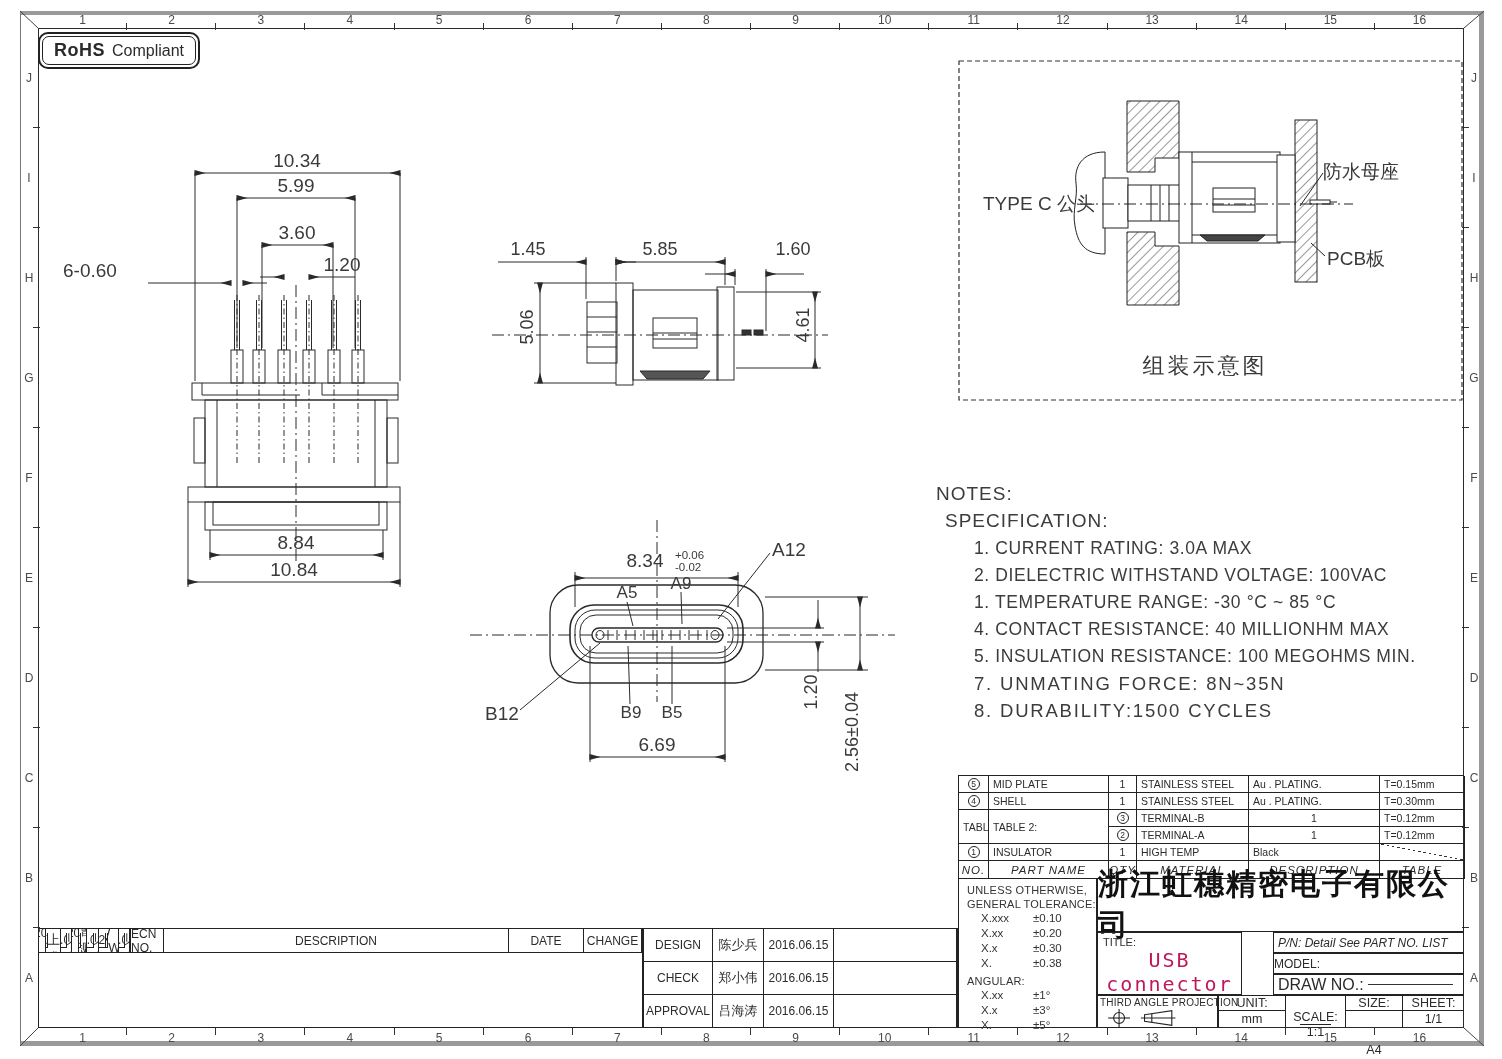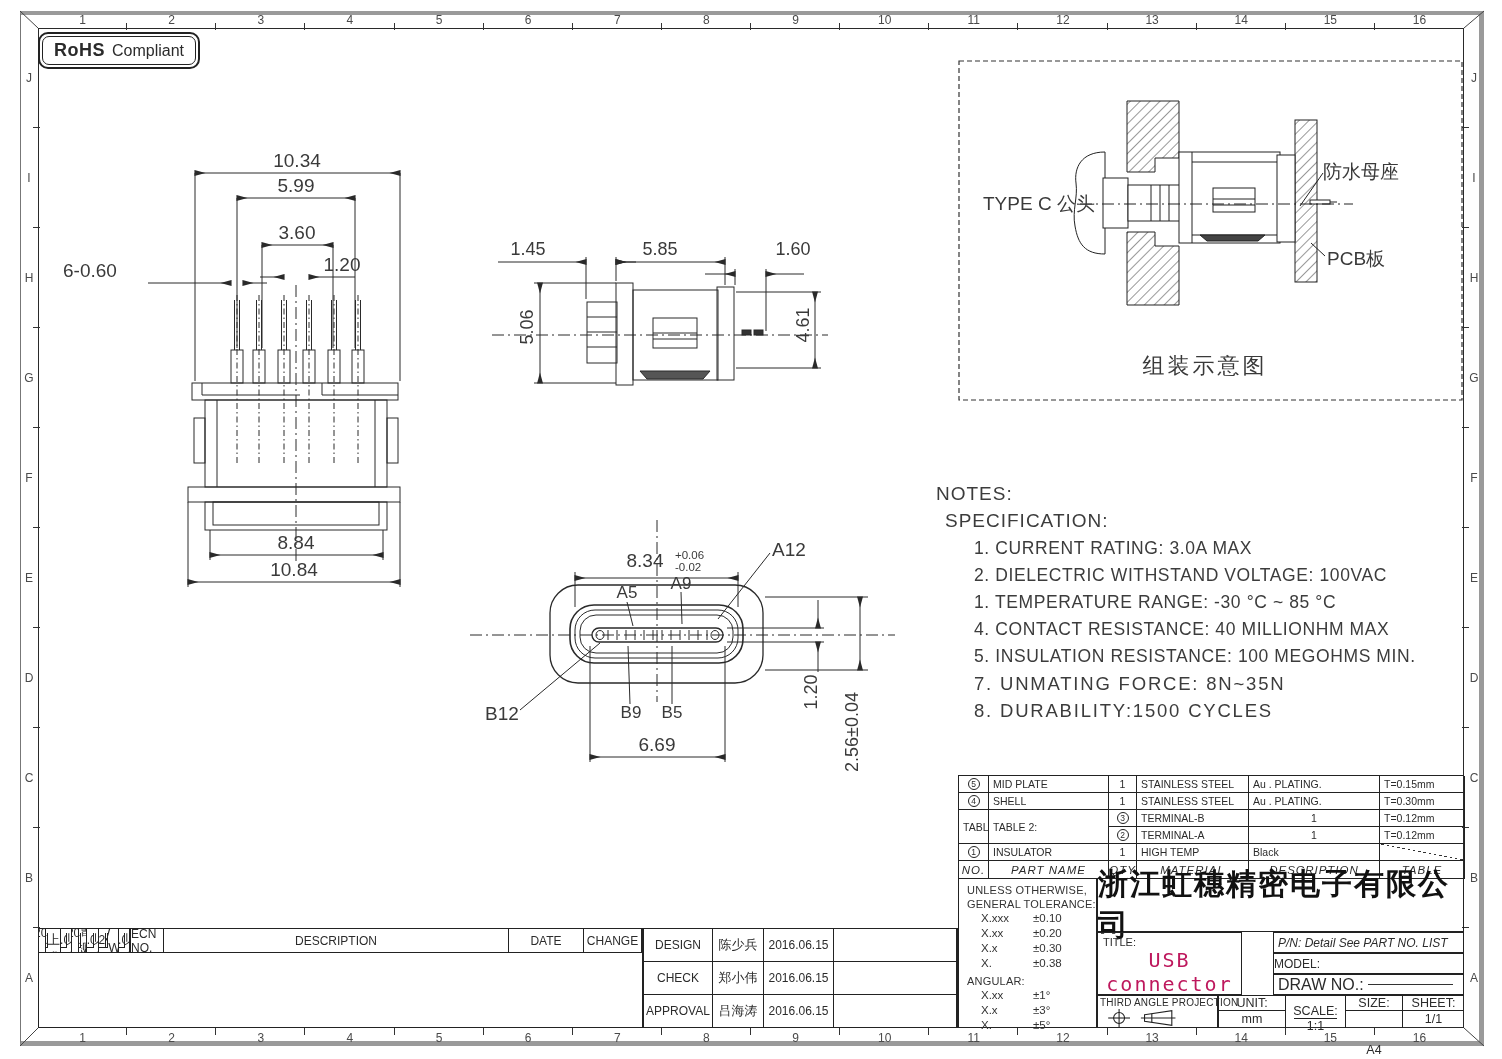--- a/index.html
+++ b/index.html
@@ -520,21 +520,21 @@
         <line x1="52" y1="6.3" x2="52" y2="15.7"></line>
         <line x1="40" y1="11" x2="78" y2="11"></line>
       </g>
     </svg>
   </div>
 
   <div class="kv unitcell tb" style="padding:0; border:none; border-left:1px solid #222; border-top:1.5px solid #222;text-align:center;">
     <div class="k">UNIT:</div>
     <div class="v">mm</div>
   </div>
-  <div class="kv scalecell tb" style="padding:8px; border:none; border-left:1px solid #222; border-top:1.5px solid #222;">
+  <div class="kv scalecell tb" style="padding:14px; border:none; border-left:1px solid #222; border-top:1.5px solid #222;">
     <div class="k">SCALE:</div>
     <div class="v">1:1</div>
   </div>
   <div class="kv sizecell tb" style="padding:0; border:none; border-left:1px solid #222; border-top:1.5px solid #222;gap:32px;">
     <div class="k">SIZE:</div>
     <div class="v">A4</div>
   </div>
   <div class="kv sheetcell tb" style="padding:0; border:none; border-left:1px solid #222; border-top:1.5px solid #222;">
     <div class="k">SHEET:</div>
     <div class="v">1/1</div>

